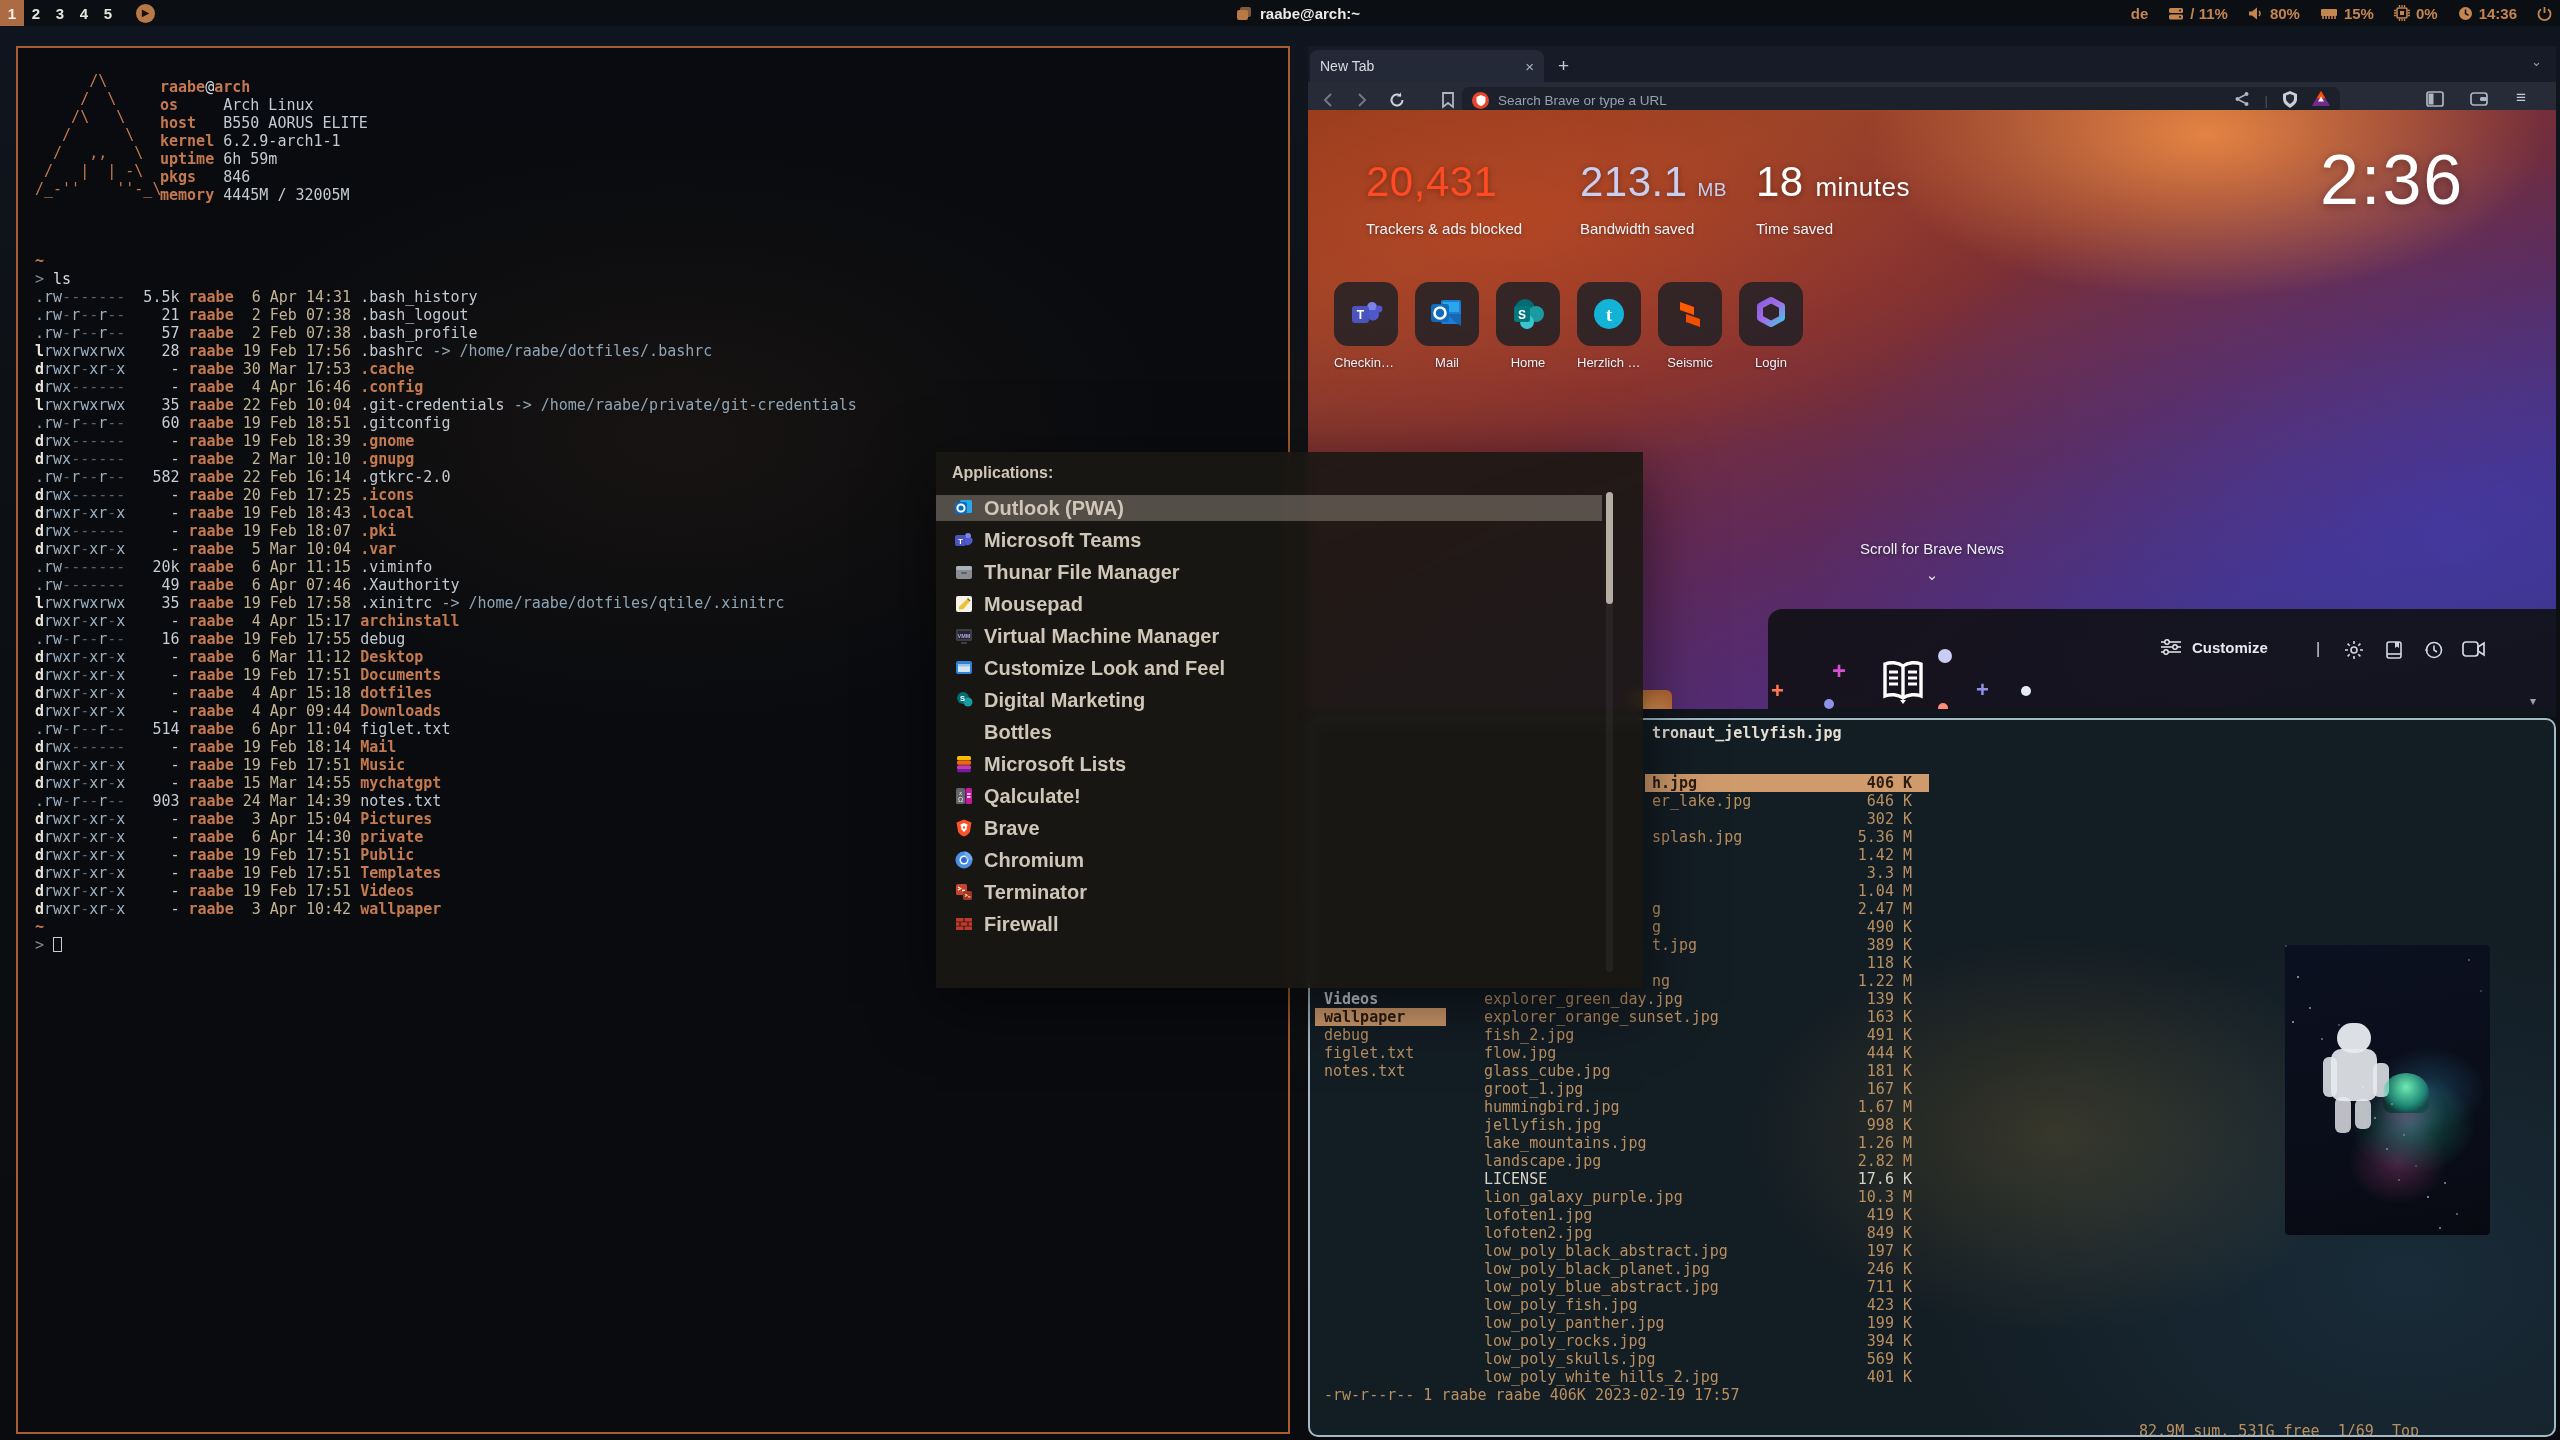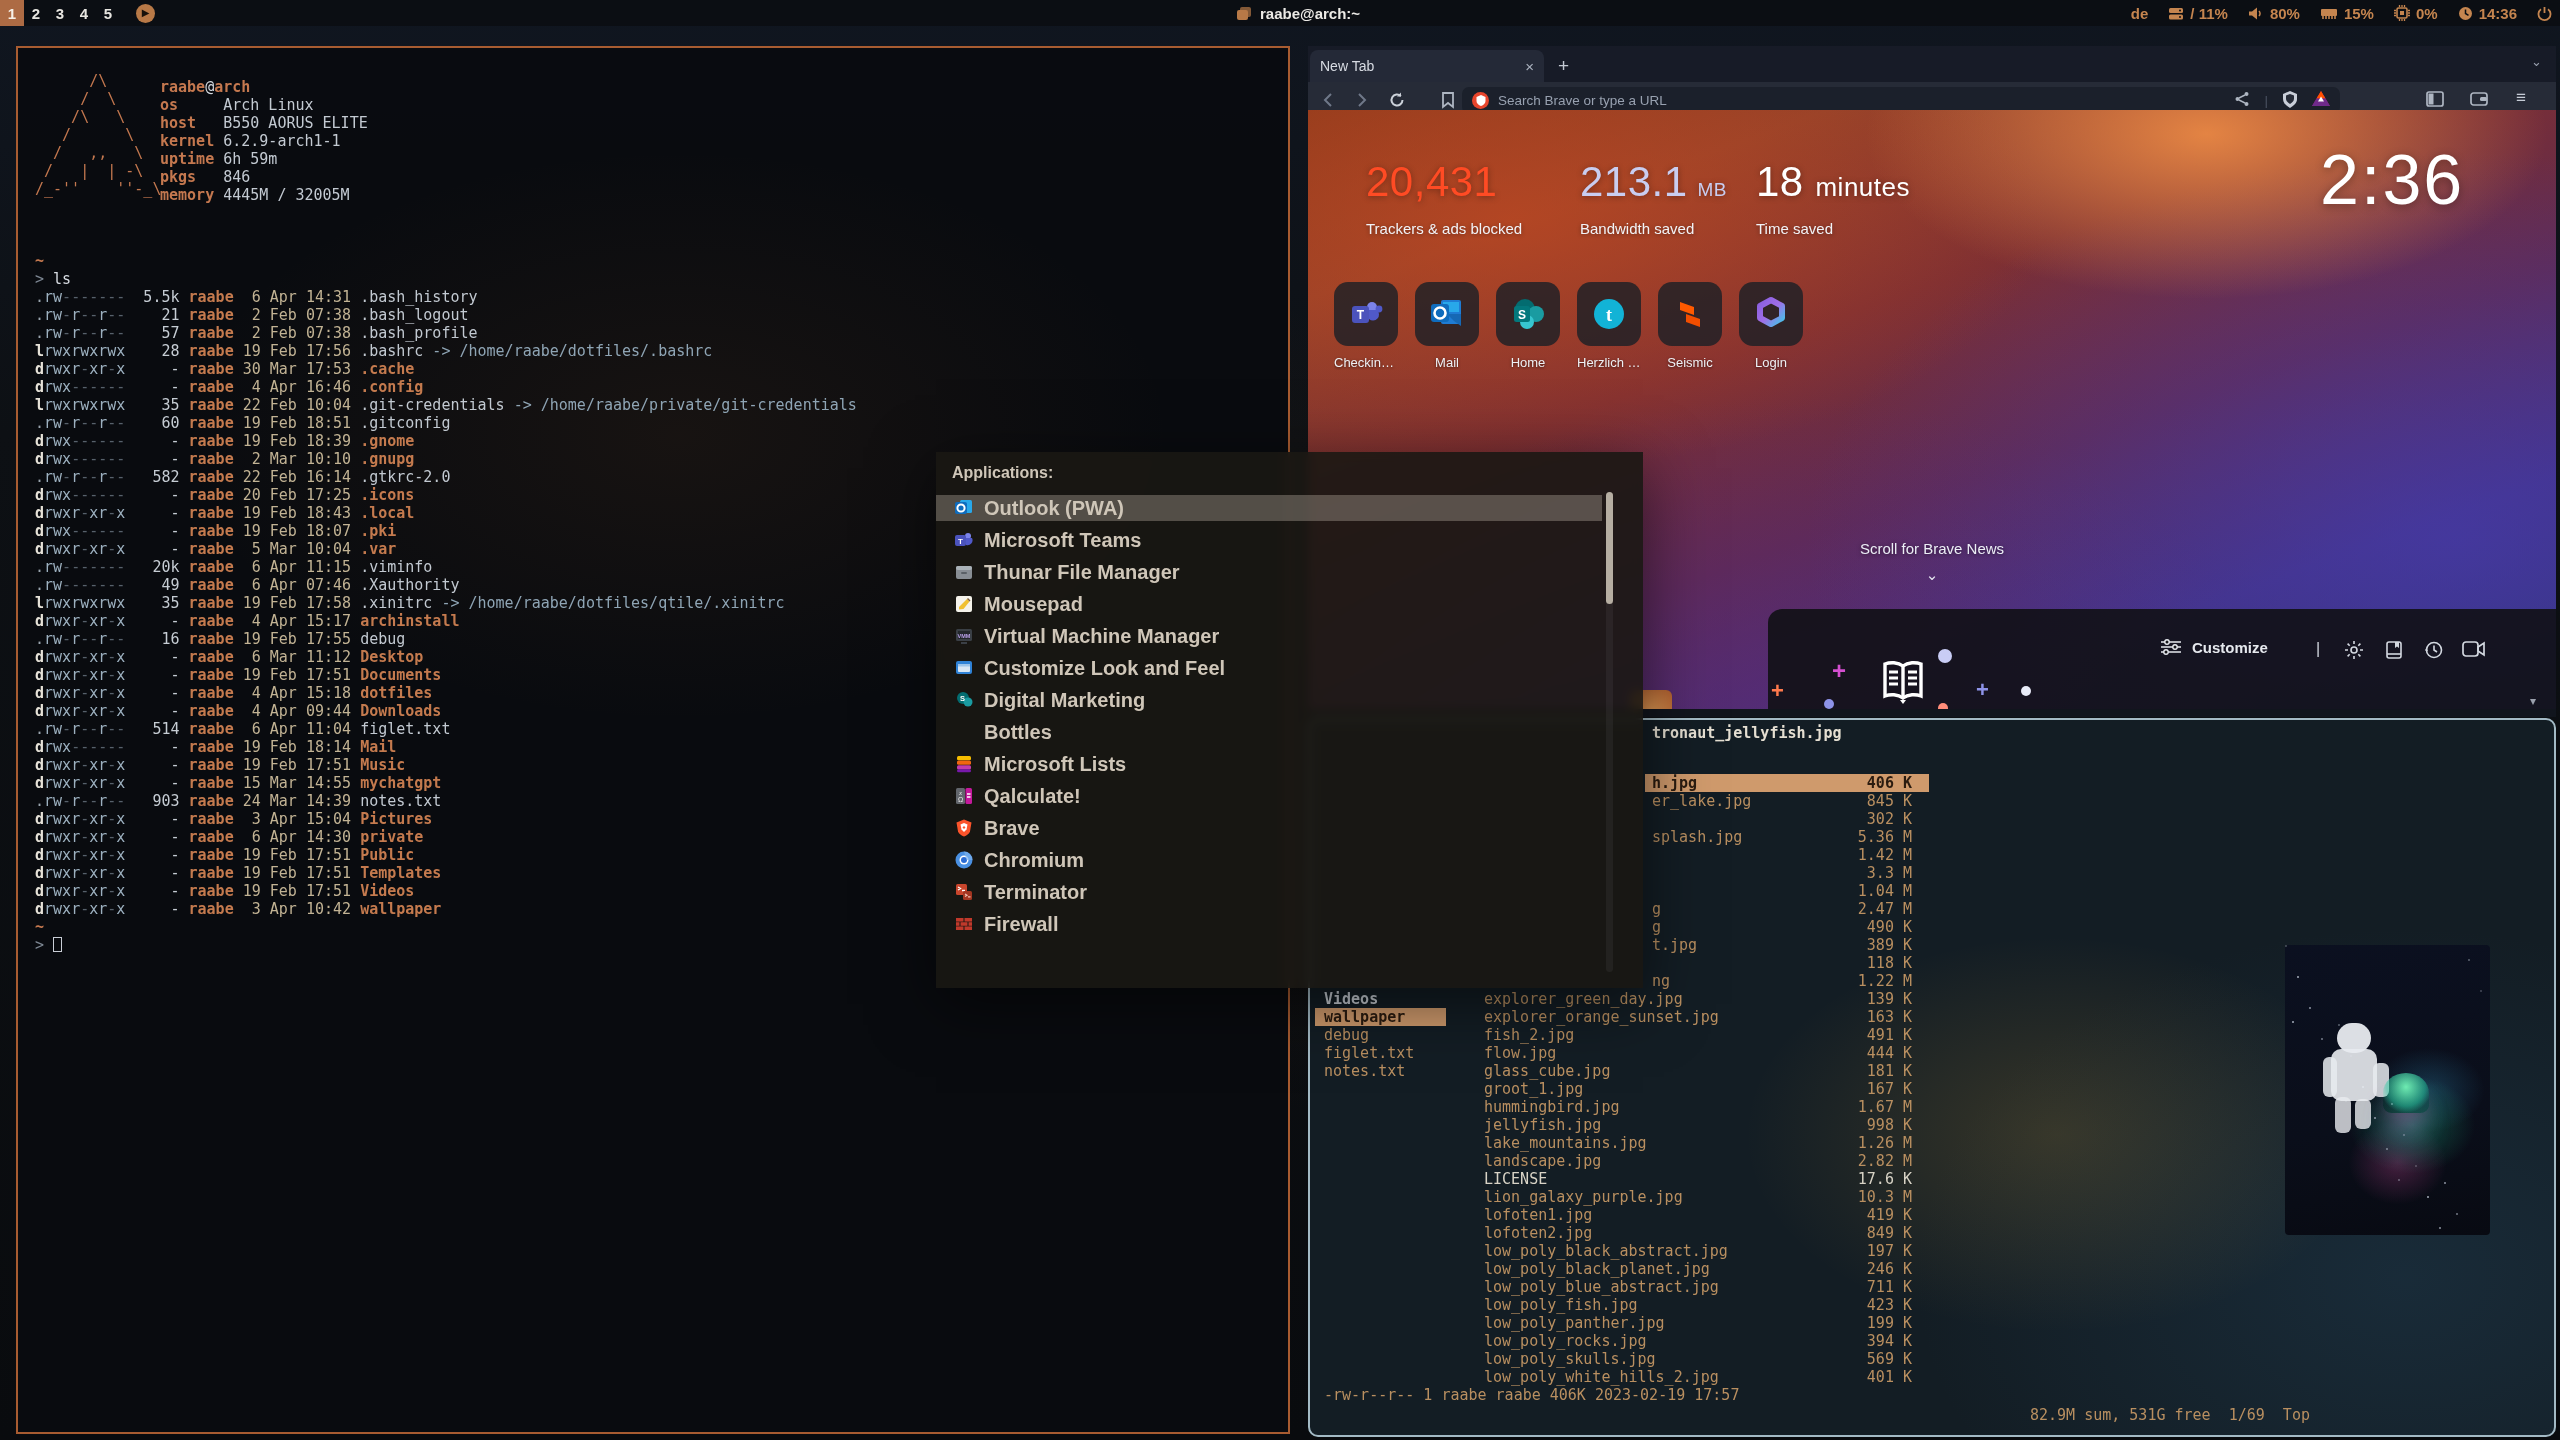--- a/index.html
+++ b/index.html
@@ -95,21 +95,21 @@
 .fm-size{position:absolute;left:512px;width:90px;text-align:right;color:#b98f60}
 .fm-size.bright{color:#d8d3c6}
 .fm-selbg{position:absolute;left:335px;top:0;width:284px;height:18px;background:#cf9a6c}
 .fm-row.sel .fm-name,.fm-row.sel .fm-size{color:#2b1c10;font-weight:bold}
 .lp-row{position:absolute;left:0;width:150px;height:18px}
 .lp-name{position:absolute;left:14px;color:#b98f60}
 .lp-name.dir{color:#c9cfd6;font-weight:bold}
 .lp-selbg{position:absolute;left:5px;top:0;width:131px;height:18px;background:#cf9a6c}
 .lp-row.sel .lp-name{color:#2b1c10;font-weight:bold}
 #fm-status-l{left:14px;top:666px;color:#b98f60}
-#fm-status-r{left:720px;top:686px;width:498px;text-align:left;color:#b98f60}
+#fm-status-r{left:720px;top:702px;width:498px;text-align:center;color:#b98f60}
 #astro{position:absolute;left:975px;top:225px;width:205px;height:290px;border-radius:4px;background:
  radial-gradient(90px 70px at 62% 62%, rgba(36,210,150,.35), transparent 70%),
  radial-gradient(70px 60px at 55% 75%, rgba(230,80,170,.28), transparent 70%),
  radial-gradient(80px 60px at 70% 50%, rgba(60,180,230,.25), transparent 70%),
  linear-gradient(170deg,#0b1020 0%,#0a0e1a 60%,#080a12 100%)}
 .star{position:absolute;background:#cfd8e6;border-radius:50%}
 .astro-part{position:absolute;background:#e8ebef;border-radius:6px}
 
 #menu{position:absolute;left:936px;top:452px;width:707px;height:536px;background:rgba(26,23,19,.90);box-shadow:0 16px 60px rgba(0,0,0,.55);backdrop-filter:blur(5px)}
 #menu-header{position:absolute;left:16px;top:12px;font-size:16px;font-weight:bold;color:#cfc6b8}
@@ -371,21 +371,21 @@
   <div id="fm-title" class="mono">tronaut_jellyfish.jpg</div>
   <div id="fm-left">
       <div class="lp-row mono" style="top: 270px;"><span class="lp-name dir">Videos</span></div>
       <div class="lp-row mono sel" style="top: 288px;"><div class="lp-selbg"></div><span class="lp-name">wallpaper</span></div>
       <div class="lp-row mono" style="top: 306px;"><span class="lp-name">debug</span></div>
       <div class="lp-row mono" style="top: 324px;"><span class="lp-name">figlet.txt</span></div>
       <div class="lp-row mono" style="top: 342px;"><span class="lp-name">notes.txt</span></div>
     </div>
   <div id="fm-main">
       <div class="fm-row mono sel" style="top: 54px;"><div class="fm-selbg"></div><span class="fm-name frag">h.jpg</span><span class="fm-size">406 K</span></div>
-      <div class="fm-row mono" style="top: 72px;"><span class="fm-name frag">er_lake.jpg</span><span class="fm-size">845 K</span></div>
+      <div class="fm-row mono" style="top: 72px;"><span class="fm-name frag">er_lake.jpg</span><span class="fm-size">646 K</span></div>
       <div class="fm-row mono" style="top: 90px;"><span class="fm-name frag"></span><span class="fm-size">302 K</span></div>
       <div class="fm-row mono" style="top: 108px;"><span class="fm-name frag">splash.jpg</span><span class="fm-size">5.36 M</span></div>
       <div class="fm-row mono" style="top: 126px;"><span class="fm-name frag"></span><span class="fm-size">1.42 M</span></div>
       <div class="fm-row mono" style="top: 144px;"><span class="fm-name frag"></span><span class="fm-size">3.3 M</span></div>
       <div class="fm-row mono" style="top: 162px;"><span class="fm-name frag"></span><span class="fm-size">1.04 M</span></div>
       <div class="fm-row mono" style="top: 180px;"><span class="fm-name frag">g</span><span class="fm-size">2.47 M</span></div>
       <div class="fm-row mono" style="top: 198px;"><span class="fm-name frag">g</span><span class="fm-size">490 K</span></div>
       <div class="fm-row mono" style="top: 216px;"><span class="fm-name frag">t.jpg</span><span class="fm-size">389 K</span></div>
       <div class="fm-row mono" style="top: 234px;"><span class="fm-name frag"></span><span class="fm-size">118 K</span></div>
       <div class="fm-row mono" style="top: 252px;"><span class="fm-name frag">ng</span><span class="fm-size">1.22 M</span></div>

